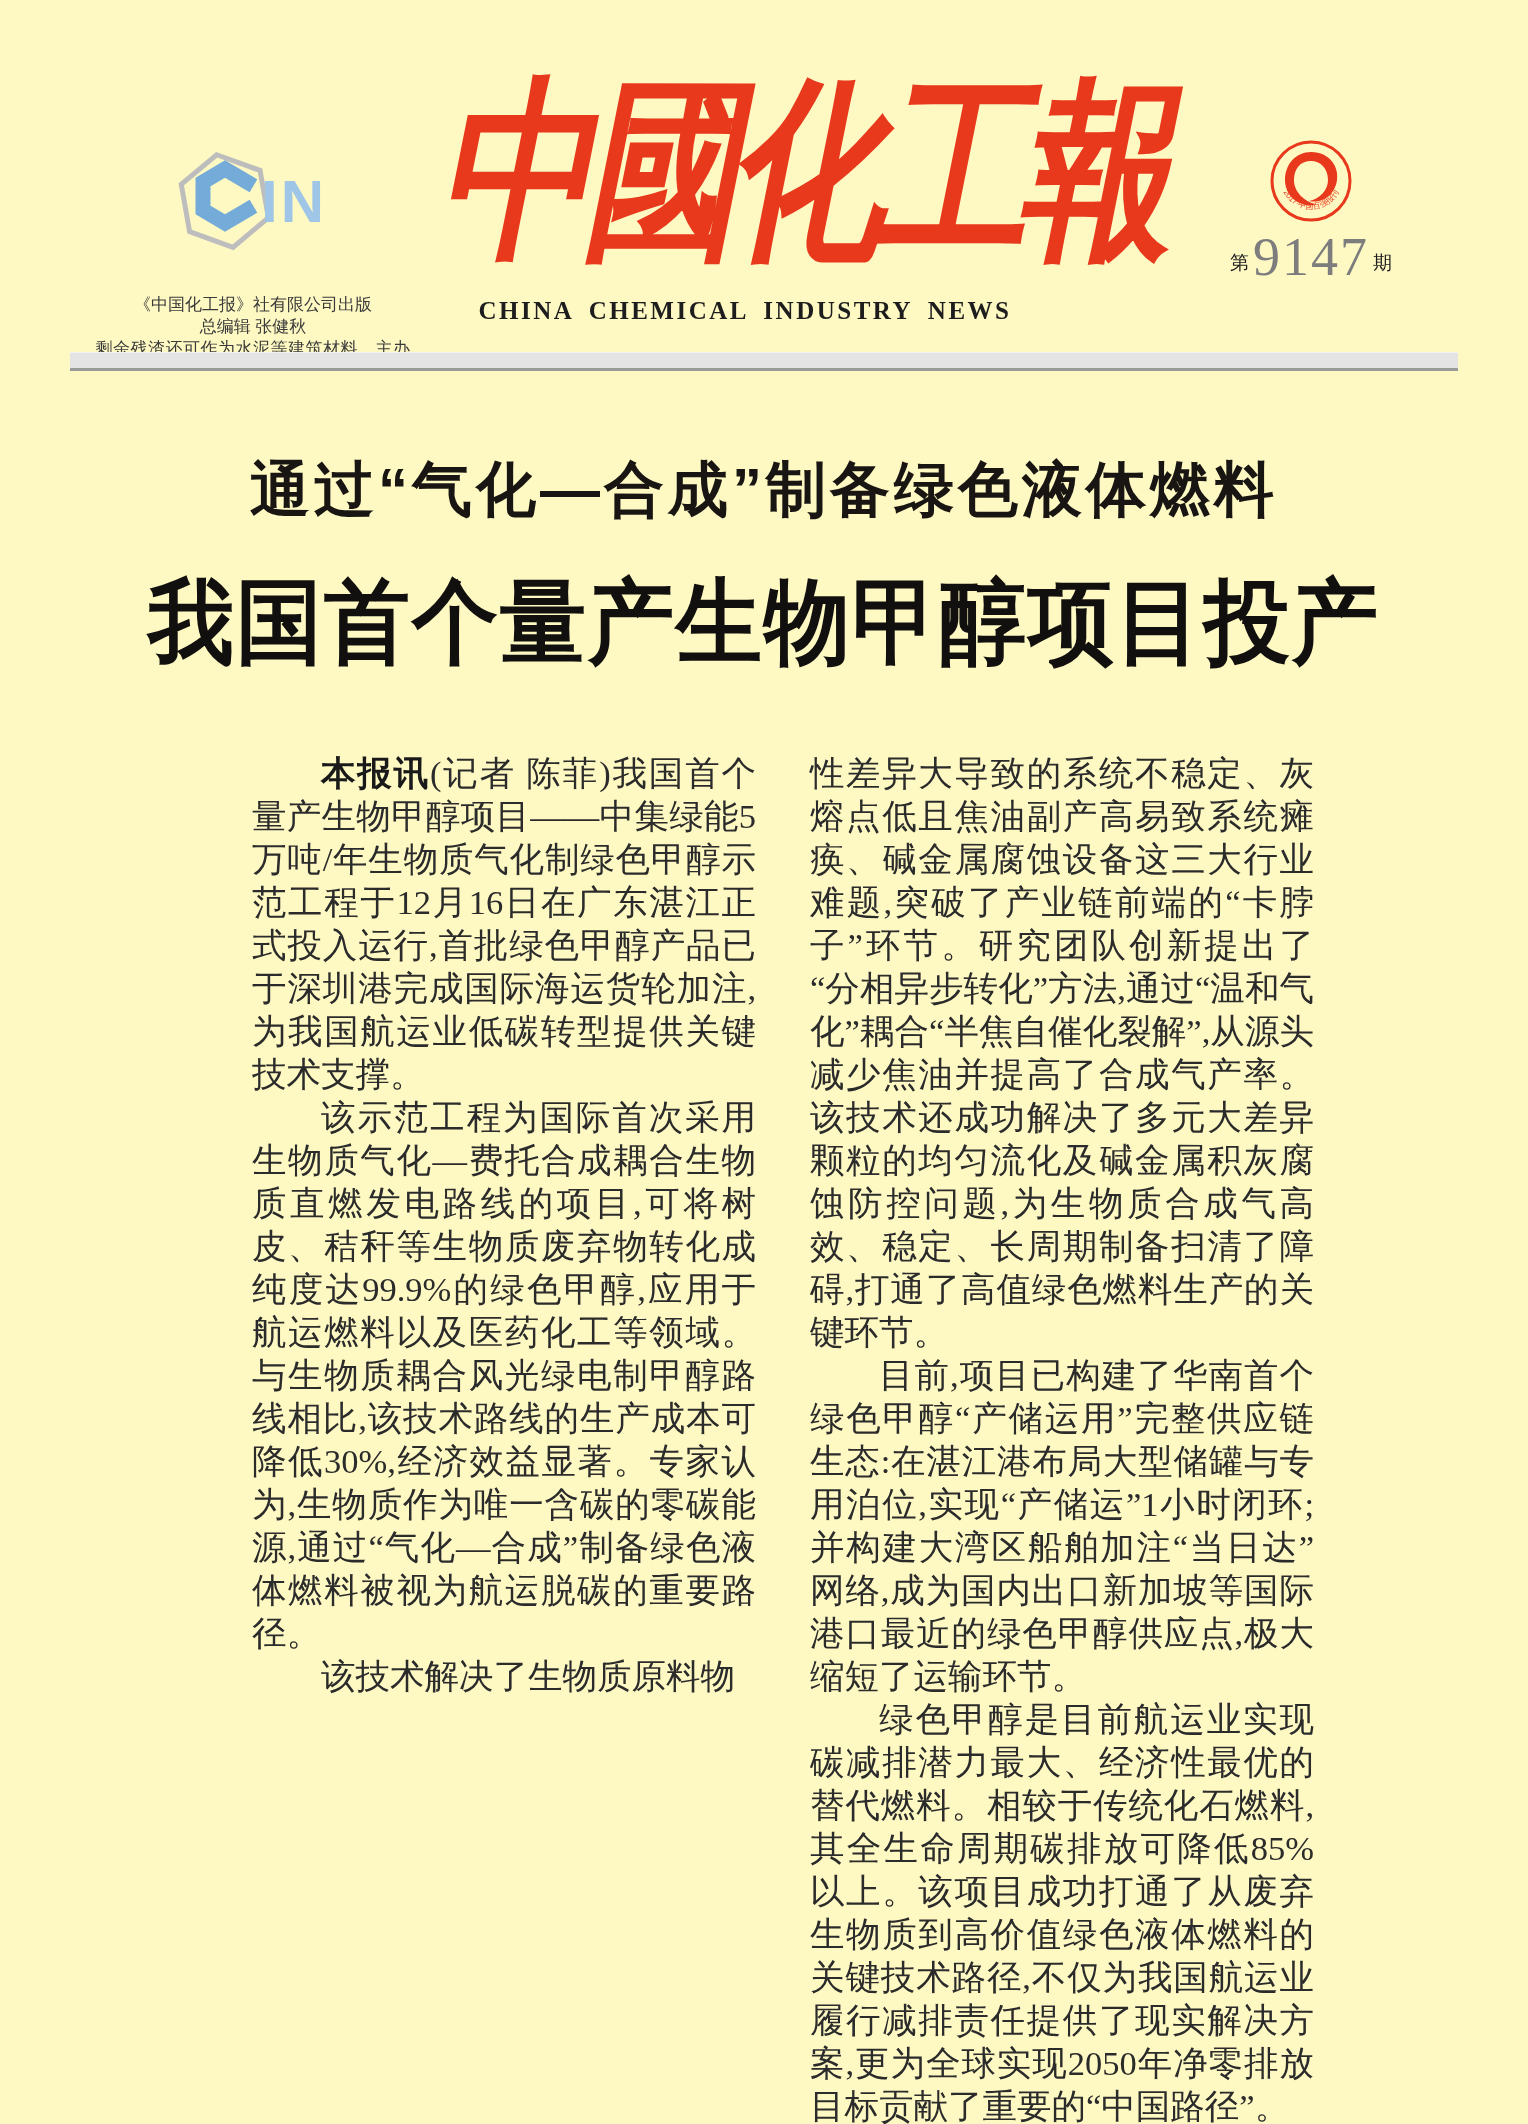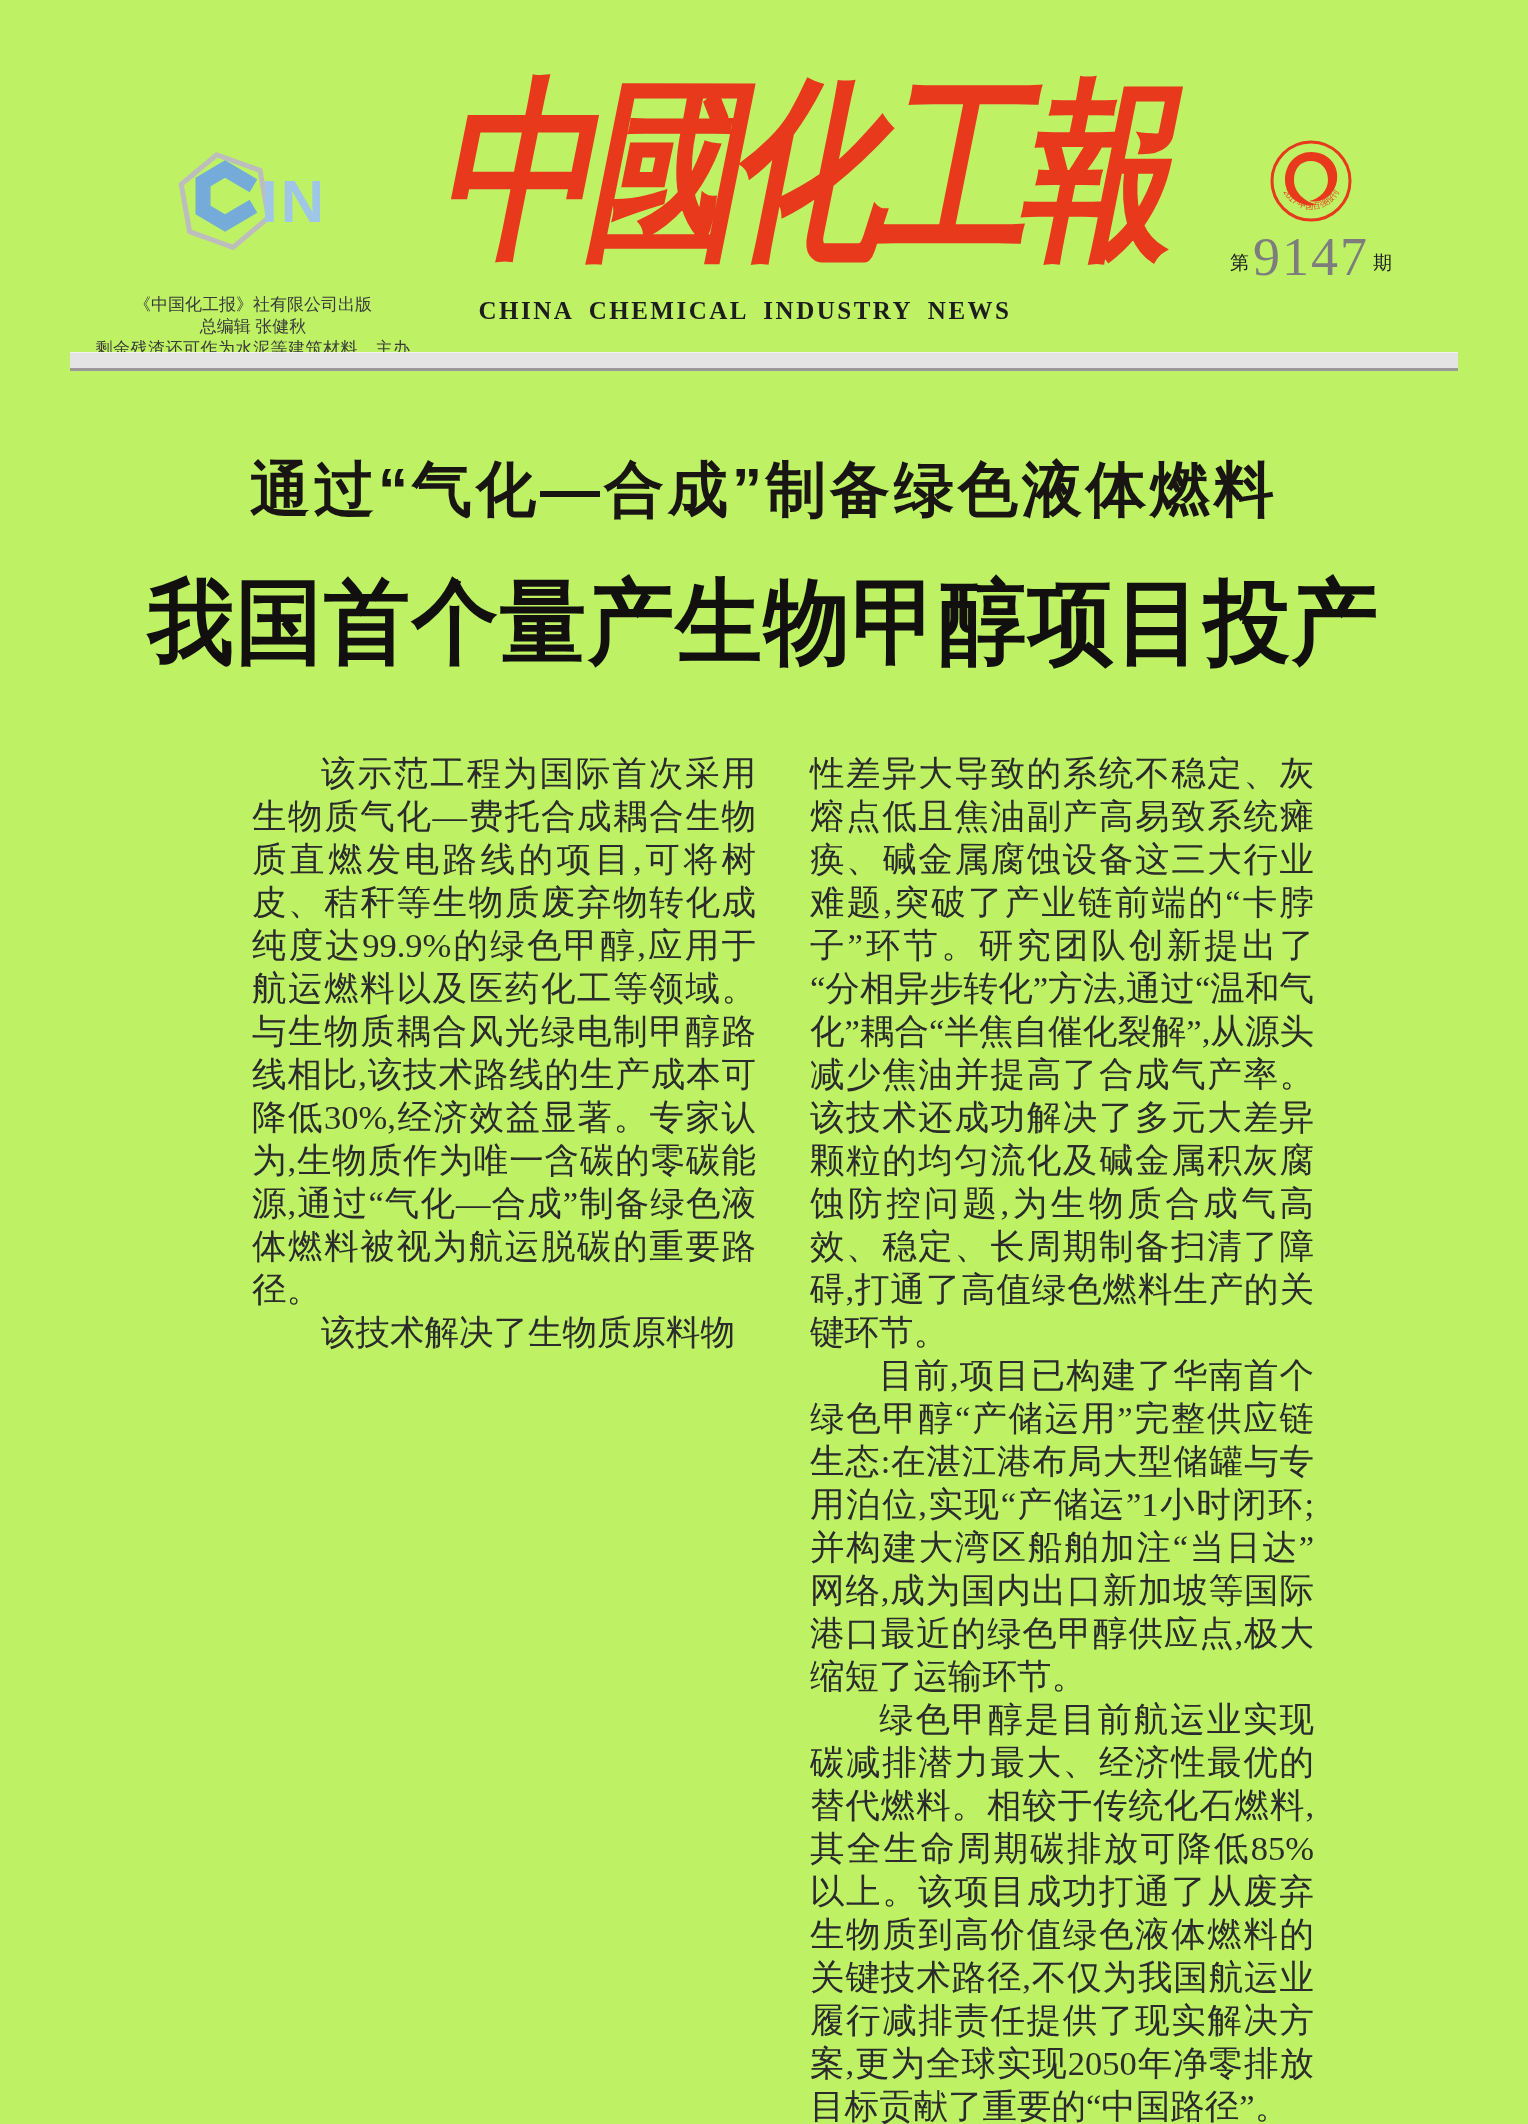--- a/index.html
+++ b/index.html
@@ -1,19 +1,19 @@
 <!DOCTYPE html>
 <html lang="zh"><head>
 <meta charset="utf-8">
 <style>
   html,body{margin:0;padding:0;background:#ffffff;}
   .page{
     position:relative;
     width:1528px;height:2124px;
-    background:#bef264;
+    background:#fef9c3;
     overflow:hidden;
     font-family:"Liberation Serif", serif;
     color:#2e2e2e;
   }
   
   .mast-left{
     position:absolute;left:88px;top:142px;width:330px;text-align:center;
   }
   .cin-logo{display:block;margin:0 auto;}
   .pub-lines{margin-top:34px;font-size:17px;line-height:22px;color:#3a3a3a;
@@ -126,20 +126,21 @@
   </header>
 
   <div class="divider-bar"></div>
 
   <main>
     <h3 class="kicker">通过“气化—合成”制备绿色液体燃料</h3>
     <h1 class="headline">我国首个量产生物甲醇项目投产</h1>
 
     <div class="columns">
       <div class="col">
+        <p class="indent"><b>本报讯</b><span>(记者 陈菲)我国首个量产生物甲醇项目——中集绿能5万吨/年生物质气化制绿色甲醇示范工程于12月16日在广东湛江正式投入运行,首批绿色甲醇产品已于深圳港完成国际海运货轮加注,为我国航运业低碳转型提供关键技术支撑。</span></p>
         <p class="indent">该示范工程为国际首次采用生物质气化—费托合成耦合生物质直燃发电路线的项目,可将树皮、秸秆等生物质废弃物转化成纯度达99.9%的绿色甲醇,应用于航运燃料以及医药化工等领域。与生物质耦合风光绿电制甲醇路线相比,该技术路线的生产成本可降低30%,经济效益显著。专家认为,生物质作为唯一含碳的零碳能源,通过“气化—合成”制备绿色液体燃料被视为航运脱碳的重要路径。</p>
         <p class="indent">该技术解决了生物质原料物</p>
       </div>
       <div class="col">
         <p>性差异大导致的系统不稳定、灰熔点低且焦油副产高易致系统瘫痪、碱金属腐蚀设备这三大行业难题,突破了产业链前端的“卡脖子”环节。研究团队创新提出了“分相异步转化”方法,通过“温和气化”耦合“半焦自催化裂解”,从源头减少焦油并提高了合成气产率。该技术还成功解决了多元大差异颗粒的均匀流化及碱金属积灰腐蚀防控问题,为生物质合成气高效、稳定、长周期制备扫清了障碍,打通了高值绿色燃料生产的关键环节。</p>
         <p class="indent">目前,项目已构建了华南首个绿色甲醇“产储运用”完整供应链生态:在湛江港布局大型储罐与专用泊位,实现“产储运”1小时闭环;并构建大湾区船舶加注“当日达”网络,成为国内出口新加坡等国际港口最近的绿色甲醇供应点,极大缩短了运输环节。</p>
         <p class="indent">绿色甲醇是目前航运业实现碳减排潜力最大、经济性最优的替代燃料。相较于传统化石燃料,其全生命周期碳排放可降低85%以上。该项目成功打通了从废弃生物质到高价值绿色液体燃料的关键技术路径,不仅为我国航运业履行减排责任提供了现实解决方案,更为全球实现2050年净零排放目标贡献了重要的“中国路径”。</p>
       </div>
     </div>
   </main>

